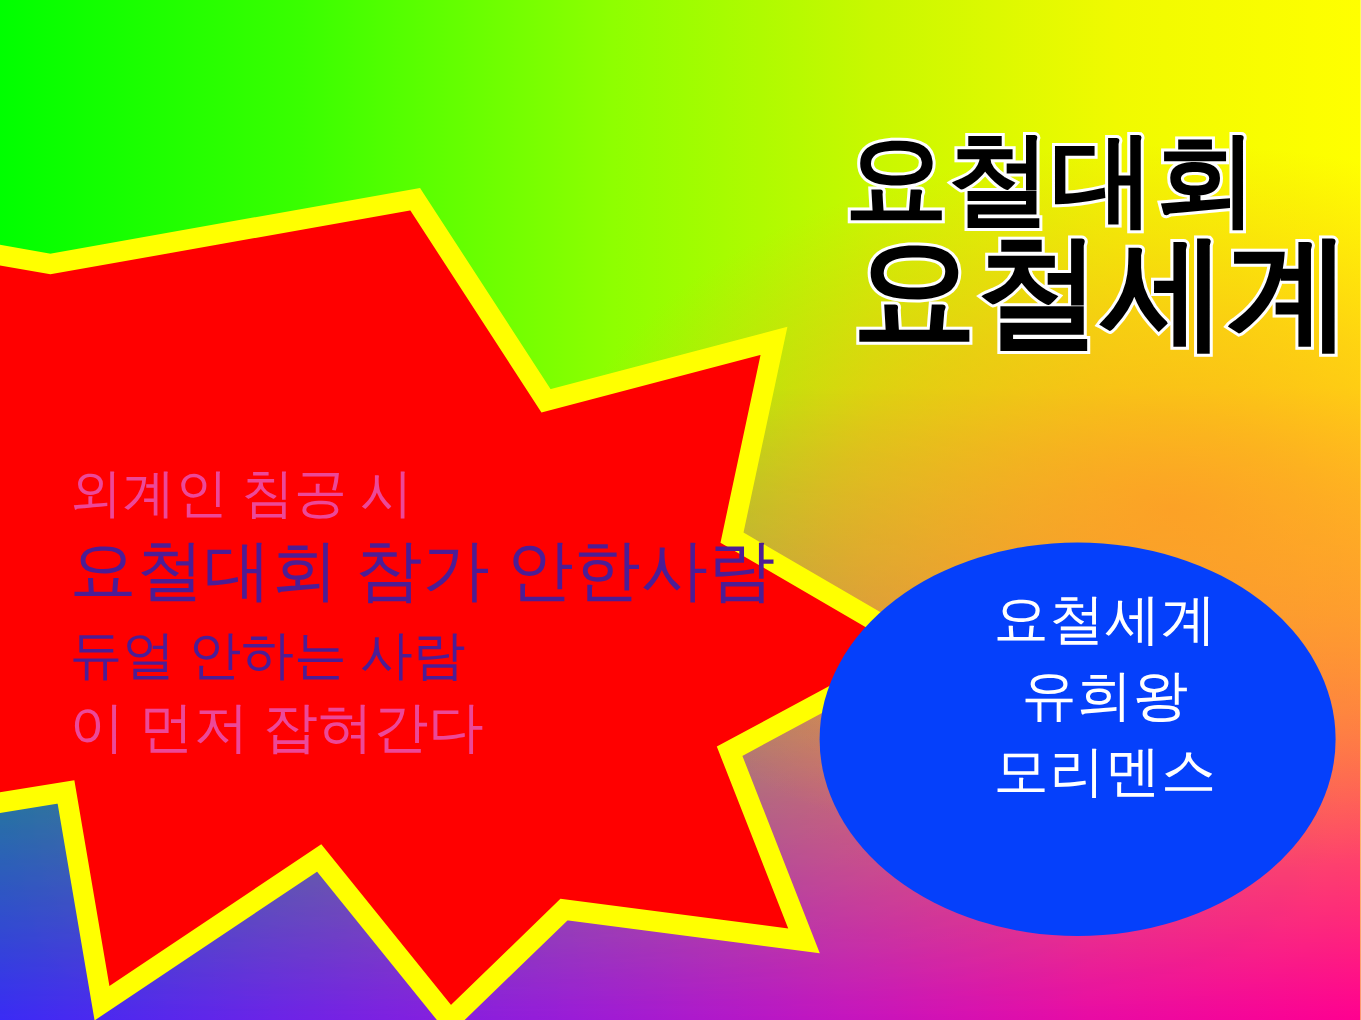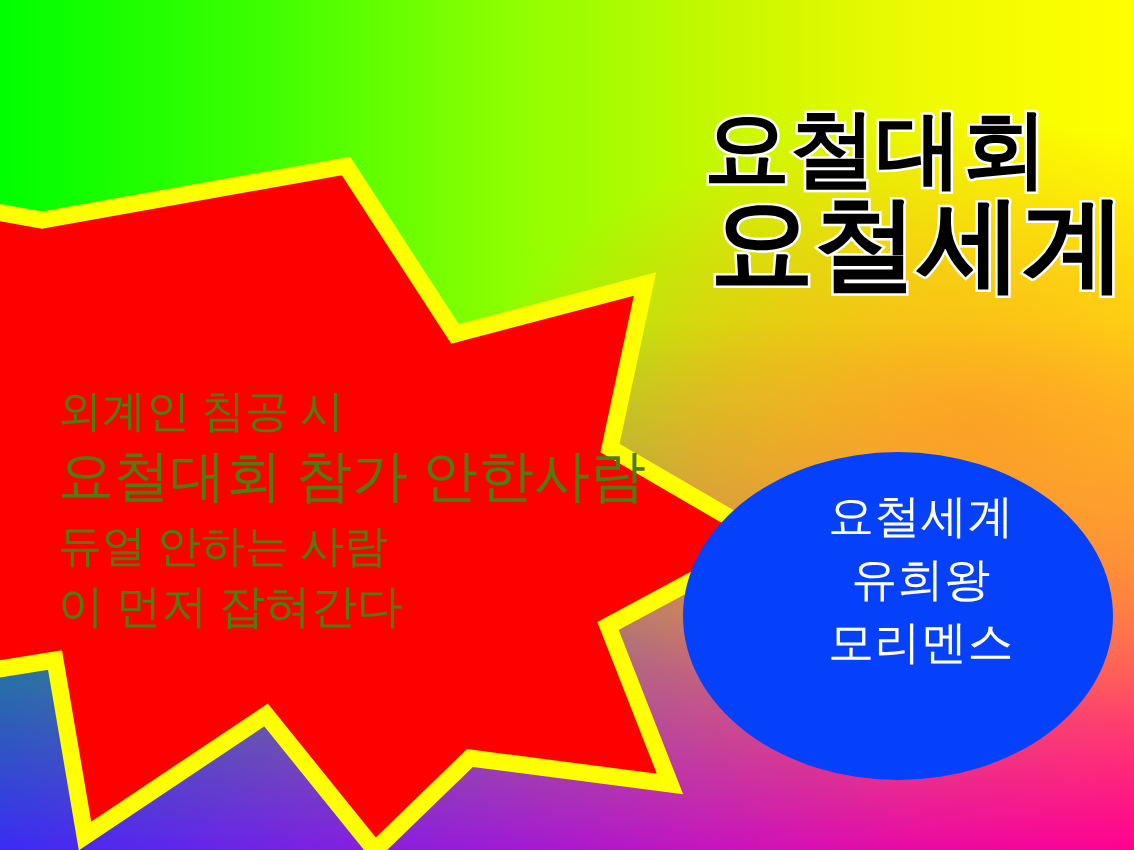--- a/index.html
+++ b/index.html
@@ -90,22 +90,22 @@
   .star-text {
     position: absolute;
     left: 58px;
     top: 386px;
     width: 680px;
   }
   .star-text .ln {
     display: block;
     white-space: nowrap;
   }
-  .ln-dark  { color: #4d7c0f; }
-  .ln-light { color: #4d7c0f; }
+  .ln-dark  { color: #ec4899; }
+  .ln-light { color: #4c1d95; }
   .ln1 { font-size: 44px; line-height: 1.16; }
   .ln2 { font-size: 56px; line-height: 1.42; }
   .ln3 { font-size: 44px; line-height: 1.38; }
   .ln4 { font-size: 46px; line-height: 1.30; }
 </style>
 </head>
 <body>
 
 <div id="slide">
 

